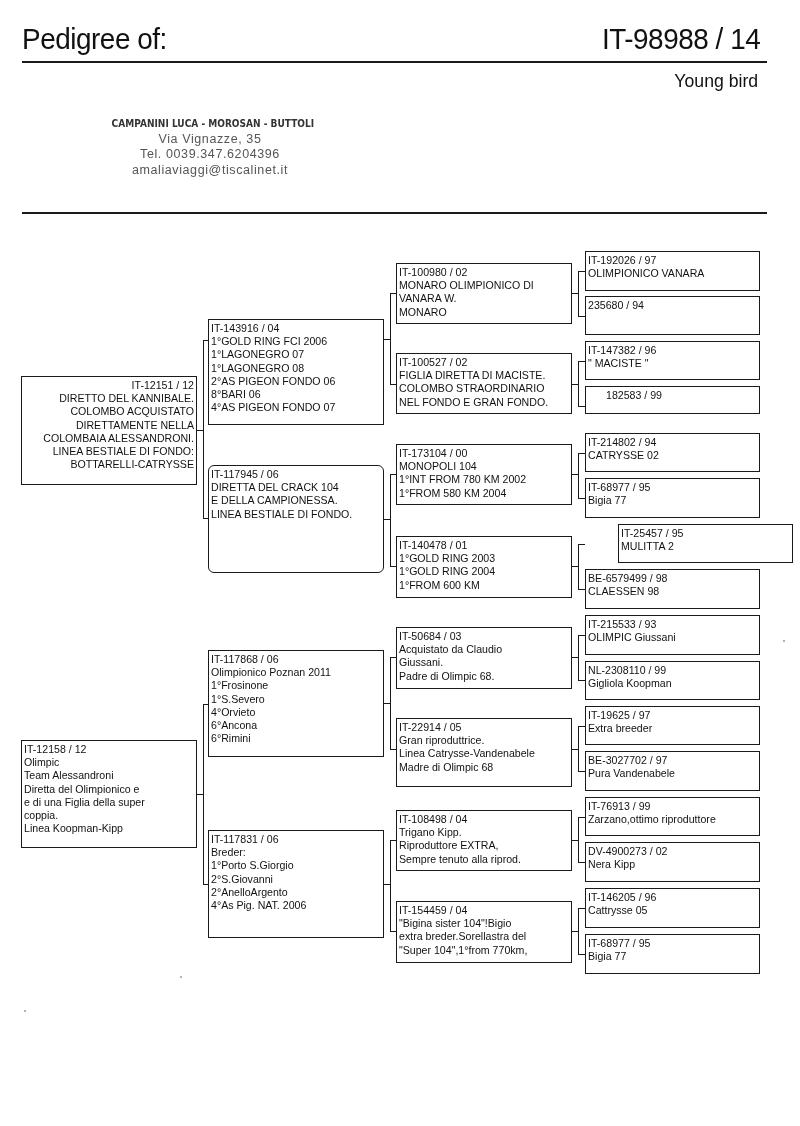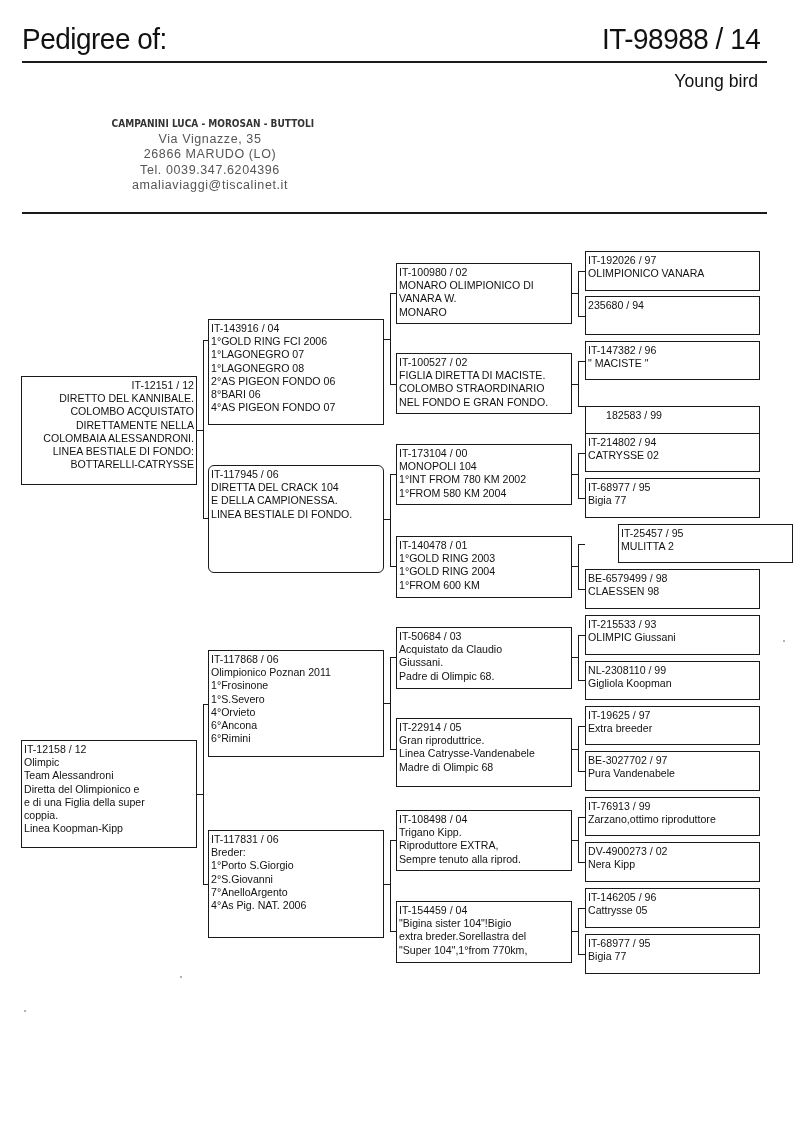--- a/index.html
+++ b/index.html
@@ -50,21 +50,20 @@
 <body>
 
 <div class="title-left">Pedigree of:</div>
 <div class="title-right">IT-98988 / 14</div>
 <div class="rule r1"></div>
 <div class="subtitle">Young bird</div>
 
 <div class="stamp">
   <div class="owner">CAMPANINI LUCA - MOROSAN - BUTTOLI</div>
   <div>Via Vignazze, 35</div>
-  <div>26866 MARUDO (LO)</div>
   <div>Tel. 0039.347.6204396</div>
   <div>amaliaviaggi@tiscalinet.it</div>
 </div>
 <div class="rule r2"></div>
 
 <div id="tree">
 
   <div class="box col1" style="top:376px;height:109px;text-align:right;">
     <span class="ring">IT-12151 / 12</span>
     <span class="line">DIRETTO DEL KANNIBALE.</span>
@@ -106,21 +105,21 @@
     <span class="line">1°S.Severo</span>
     <span class="line">4°Orvieto</span>
     <span class="line">6°Ancona</span>
     <span class="line">6°Rimini</span>
   </div>
   <div class="box col2" style="top:830px;height:108px;">
     <span class="ring">IT-117831 / 06</span>
     <span class="line">Breder:</span>
     <span class="line">1°Porto S.Giorgio</span>
     <span class="line">2°S.Giovanni</span>
-    <span class="line">7°AnelloArgento</span>
+    <span class="line">2°AnelloArgento</span>
     <span class="line">4°As Pig. NAT. 2006</span>
   </div>
 
   <div class="box col3" style="top:263px;height:61px;">
     <span class="ring">IT-100980 / 02</span>
     <span class="line">MONARO OLIMPIONICO DI</span>
     <span class="line">VANARA W.</span>
     <span class="line">MONARO</span>
   </div>
   <div class="box col3" style="top:353px;height:61px;">
@@ -171,21 +170,21 @@
     <span class="line">OLIMPIONICO VANARA</span>
   </div>
   <div class="box col4" style="top:296px;height:39px;">
     <span class="ring">235680 / 94</span>
     <span class="line"></span>
   </div>
   <div class="box col4" style="top:341px;height:39px;">
     <span class="ring">IT-147382 / 96</span>
     <span class="line">" MACISTE "</span>
   </div>
-  <div class="box col4" style="top:406px;height:39px;padding-left:20px;">
+  <div class="box col4" style="top:386px;height:28px;padding-left:20px;">
     <span class="ring">182583 / 99</span>
     <span class="line"></span>
   </div>
   <div class="box col4" style="top:433px;height:39px;">
     <span class="ring">IT-214802 / 94</span>
     <span class="line">CATRYSSE 02</span>
   </div>
   <div class="box col4" style="top:478px;height:40px;">
     <span class="ring">IT-68977 / 95</span>
     <span class="line">Bigia 77</span>

